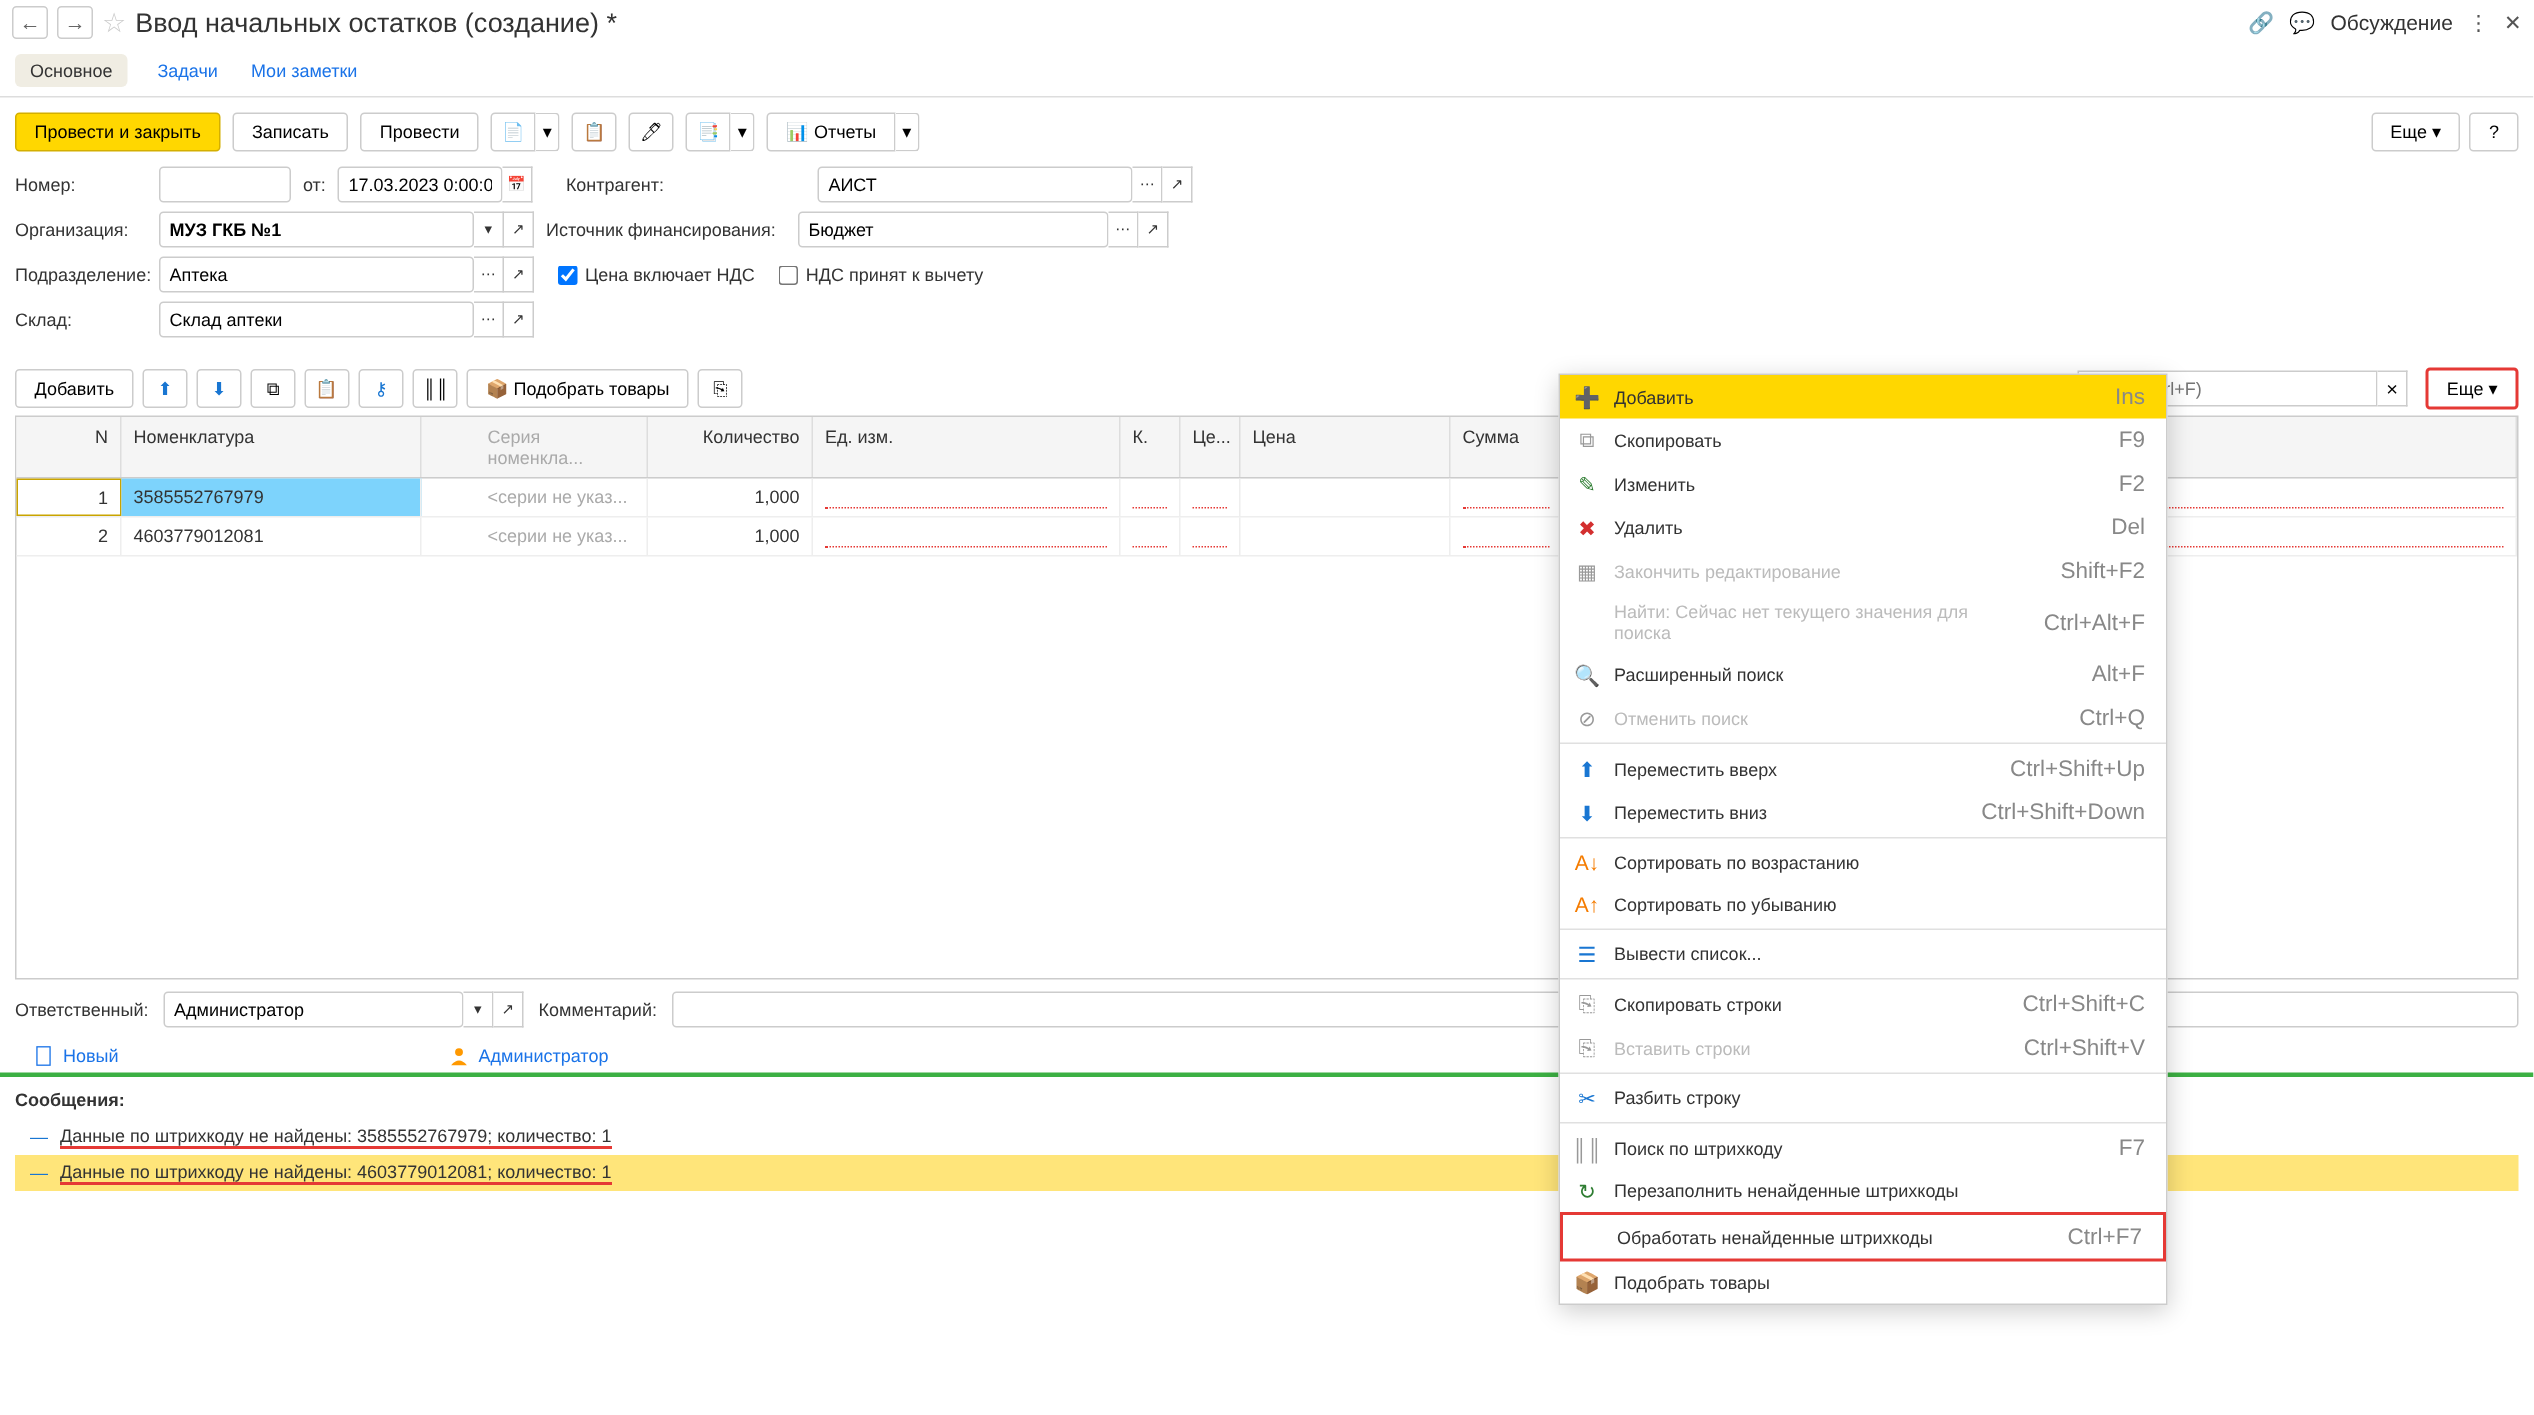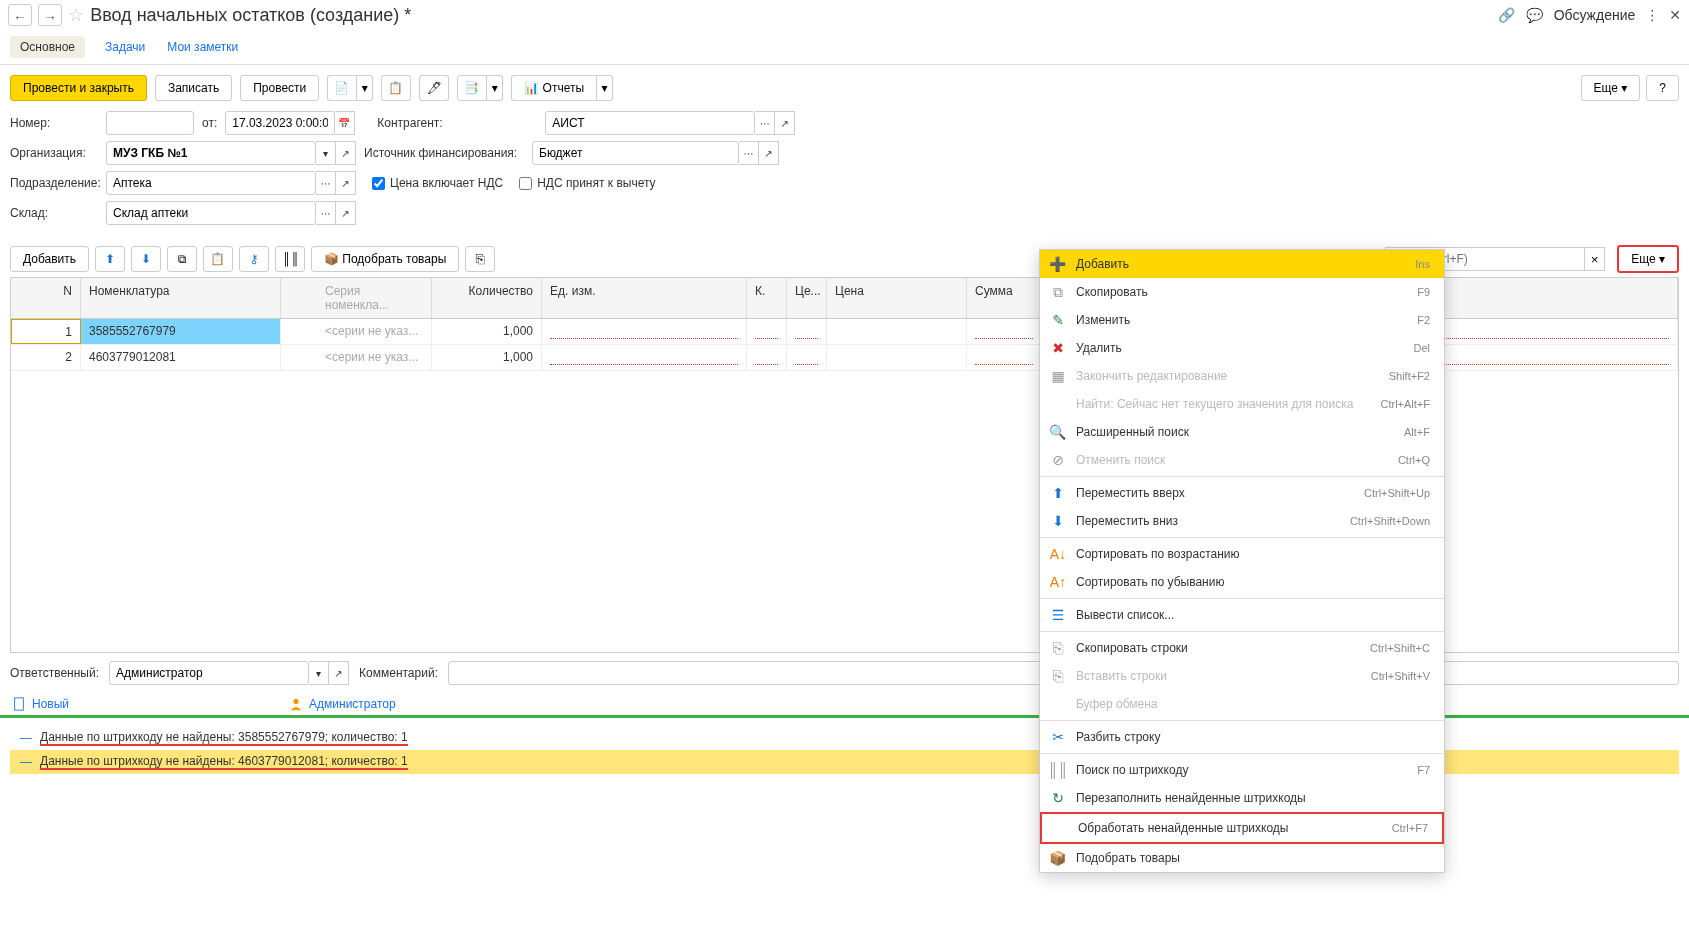--- a/index.html
+++ b/index.html
@@ -47,34 +47,34 @@
 .c-ser { width: 115px; color: #aaa; margin-left: 36px; }
 .c-qty { width: 110px; text-align: right; }
 .c-unit { width: 205px; }
 .c-k { width: 40px; }
 .c-pr { width: 40px; }
 .c-price { width: 140px; }
 .c-sum { width: 75px; }
 .c-rest { flex: 1; }
 .underline-red { border-bottom: 1px dotted #e53935; height: 100%; }
 .bottom-form { padding: 8px 10px; display: flex; gap: 10px; align-items: center; }
-.status-bar { display: flex; padding: 4px 12px; gap: 40px; border-bottom: 3px solid #3cb043; }
+.status-bar { display: flex; padding: 4px 22px; gap: 40px; border-bottom: 3px solid #3cb043; }
 .status-item { display: flex; align-items: center; gap: 6px; color: #1a73e8; cursor: pointer; }
 .si-icon { width: 14px; height: 14px; }
 .messages { padding: 8px 10px; }
 .msg-title { font-weight: bold; margin-bottom: 6px; }
 .msg-line { padding: 4px 10px; display: flex; align-items: center; gap: 8px; }
 .msg-line.active { background: #ffe57a; }
 .msg-ul { border-bottom: 2px solid #e53935; display: inline-block; }
 .context-menu { position: absolute; top: 249px; right: 244px; width: 406px; background: #fff; border: 1px solid #ccc; box-shadow: 0 4px 16px rgba(0,0,0,.2); z-index: 100; }
 .cm-item { display: flex; align-items: center; padding: 6px 14px 6px 10px; gap: 10px; cursor: pointer; font-size: 12px; }
 .cm-item.sel { background: #ffd700; }
 .cm-icon { width: 16px; height: 16px; display: flex; align-items: center; justify-content: center; font-size: 14px; }
 .cm-label { flex: 1; }
-.cm-key { color: #888; font-size: 11px; }
+.cm-key { color: #888; font-size: 15px; }
 .cm-item.disabled { color: #bbb; }
 .cm-sep { height: 1px; background: #e0e0e0; margin: 2px 0; }
 .cm-item.boxed { border: 2px solid #e53935; }
 .icon-green { color: #2e7d32; }
 .icon-blue { color: #1976d2; }
 .icon-orange { color: #f57c00; }
 .icon-red { color: #d32f2f; }
 .icon-grey { color: #999; }
 </style>
 </head>
@@ -279,20 +279,21 @@
   <span class="status-item" style="margin-left:180px">
     <svg class="si-icon" viewBox="0 0 16 16">
         <circle cx="8" cy="5" r="3" fill="#f90"></circle>
         <path d="M2 15 Q8 8 14 15" fill="#f90"></path>
       </svg>
     <span>Администратор</span>
   </span>
 </div>
 
 <div class="messages">
+  <div class="msg-title">Сообщения:</div>
   <div class="msg-line">
     <span style="color:#1976d2">—</span>
     <span class="msg-ul">Данные по штрихкоду не найдены: 3585552767979; количество: 1</span>
   </div>
   <div class="msg-line active">
     <span style="color:#1976d2">—</span>
     <span class="msg-ul">Данные по штрихкоду не найдены: 4603779012081; количество: 1</span>
   </div>
 </div>
 
@@ -369,25 +370,20 @@
     <div class="cm-item">
       <span class="cm-icon icon-grey">⎘</span>
       <span class="cm-label">Скопировать строки</span>
       <span class="cm-key">Ctrl+Shift+C</span>
     </div>
     <div class="cm-item disabled">
       <span class="cm-icon icon-grey">⎘</span>
       <span class="cm-label">Вставить строки</span>
       <span class="cm-key">Ctrl+Shift+V</span>
     </div>
-    <div class="cm-item disabled">
-      <span class="cm-icon "></span>
-      <span class="cm-label">Буфер обмена</span>
-      <span class="cm-key"></span>
-    </div>
     <div class="cm-sep"></div>
     <div class="cm-item">
       <span class="cm-icon icon-blue">✂</span>
       <span class="cm-label">Разбить строку</span>
       <span class="cm-key"></span>
     </div>
     <div class="cm-sep"></div>
     <div class="cm-item">
       <span class="cm-icon icon-grey">║║</span>
       <span class="cm-label">Поиск по штрихкоду</span>

